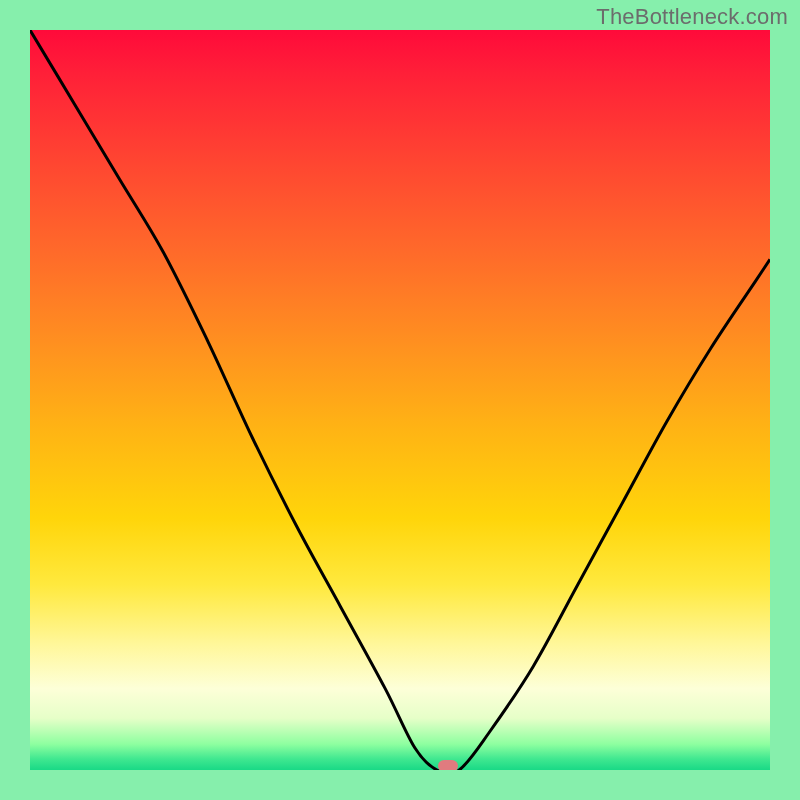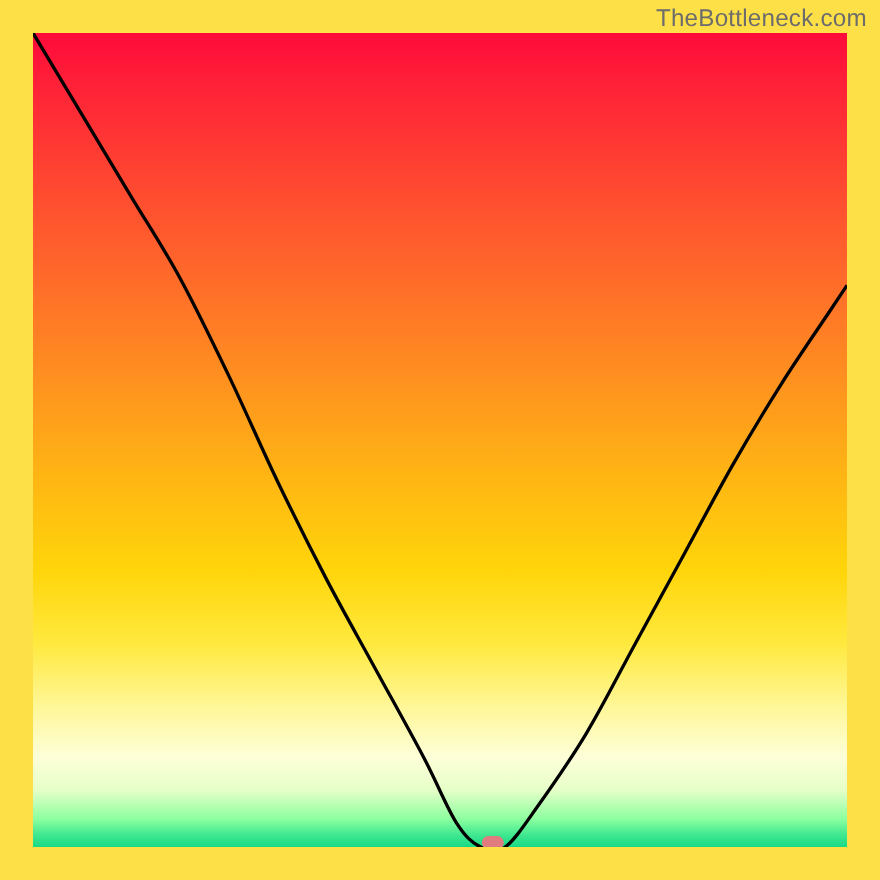--- a/index.html
+++ b/index.html
@@ -8,21 +8,21 @@
     width: 800px;
     height: 800px;
     background: #000;
     overflow: hidden;
     font-family: Arial, Helvetica, sans-serif;
   }
   .frame {
     position: relative;
     width: 800px;
     height: 800px;
-    background: #fde047;
+    background: #86efac;
   }
   .watermark {
     position: absolute;
     top: 4px;
     right: 12px;
     color: #6c6c6c;
     font-size: 22px;
     font-weight: 400;
     letter-spacing: 0.2px;
     z-index: 5;

